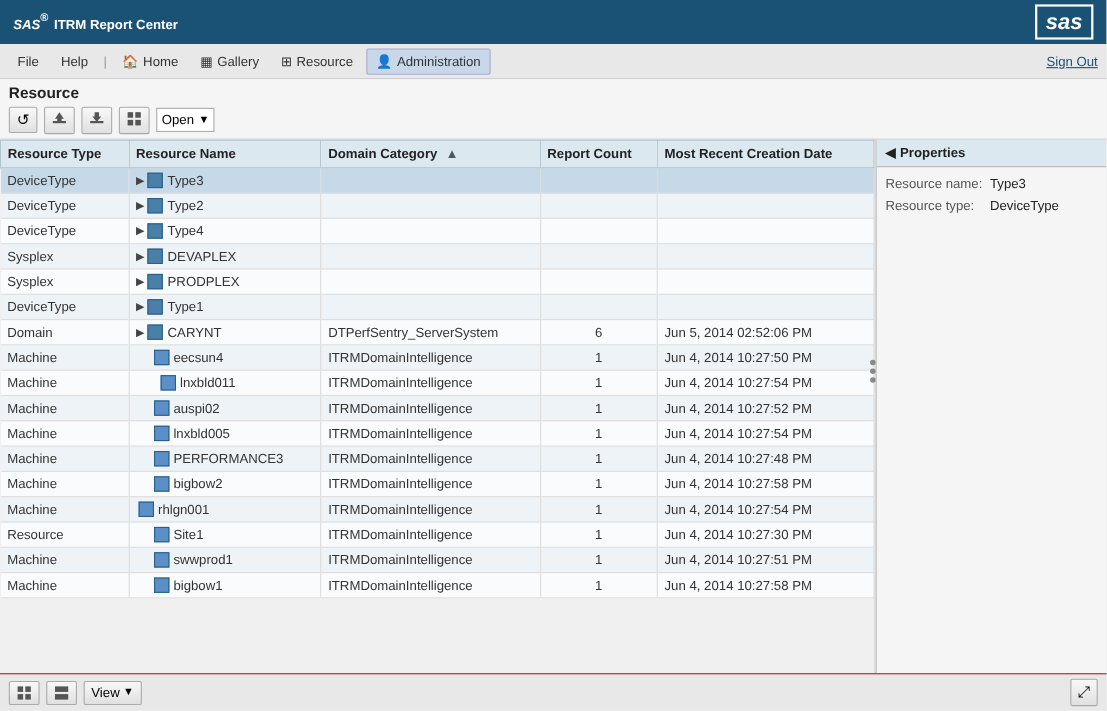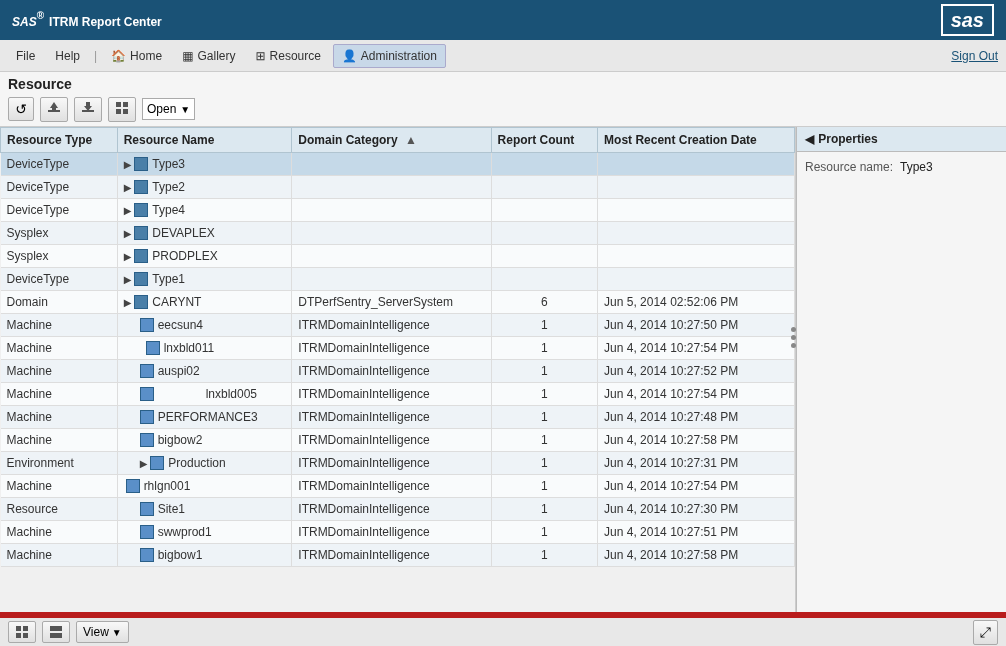--- a/index.html
+++ b/index.html
@@ -132,21 +132,21 @@
       gap: 4px;
     }
     .properties-body { padding: 8px; }
     .prop-row { display: flex; margin-bottom: 6px; align-items: flex-start; }
     .prop-label { color: #555; width: 95px; flex-shrink: 0; }
     .prop-value { color: #222; font-weight: normal; }
 
     
     .bottom-bar {
       background: #e8e8e8;
-      border-top: 6px solid #b91c1c;
+      border-top: 1px solid #b91c1c;
       height: 34px;
       display: flex;
       align-items: center;
       justify-content: space-between;
       padding: 0 8px;
       position: absolute;
       bottom: 0;
       left: 0;
       right: 0;
       margin-top: 23px;
@@ -386,21 +386,21 @@
                   <span>auspi02</span>
                 </span>
               </td>
               <td>ITRMDomainIntelligence</td>
               <td style="text-align: center;">1</td>
               <td>Jun 4, 2014 10:27:52 PM</td>
             </tr>
             <tr>
               <td>Machine</td>
               <td style="padding-left: 22px;">
-                <span style="display: flex; align-items: center; gap: 48px;">
+                <span style="display: flex; align-items: center;">
                   <span style="display: inline-block; width: 14px; height: 14px; background: rgb(90, 143, 200); border: 1px solid rgb(42, 95, 136); margin-right: 4px; vertical-align: middle; position: relative; flex-shrink: 0;"></span>
                   <span>lnxbld005</span>
                 </span>
               </td>
               <td>ITRMDomainIntelligence</td>
               <td style="text-align: center;">1</td>
               <td>Jun 4, 2014 10:27:54 PM</td>
             </tr>
             <tr>
               <td>Machine</td>
@@ -418,33 +418,20 @@
               <td>Machine</td>
               <td style="padding-left: 22px;">
                 <span style="display: flex; align-items: center;">
                   <span style="display: inline-block; width: 14px; height: 14px; background: rgb(90, 143, 200); border: 1px solid rgb(42, 95, 136); margin-right: 4px; vertical-align: middle; position: relative; flex-shrink: 0;"></span>
                   <span>bigbow2</span>
                 </span>
               </td>
               <td>ITRMDomainIntelligence</td>
               <td style="text-align: center;">1</td>
               <td>Jun 4, 2014 10:27:58 PM</td>
-            </tr>
-            <tr>
-              <td>Environment</td>
-              <td style="padding-left: 22px;">
-                <span style="display: flex; align-items: center;">
-                  <span style="margin-right: 3px; font-size: 10px; color: rgb(68, 68, 68);">▶</span>
-                  <span style="display: inline-block; width: 14px; height: 14px; background: rgb(90, 143, 200); border: 1px solid rgb(42, 95, 136); margin-right: 4px; vertical-align: middle; position: relative; flex-shrink: 0;"></span>
-                  <span>Production</span>
-                </span>
-              </td>
-              <td>ITRMDomainIntelligence</td>
-              <td style="text-align: center;">1</td>
-              <td>Jun 4, 2014 10:27:31 PM</td>
             </tr>
             <tr>
               <td>Machine</td>
               <td style="padding-left: 8px;">
                 <span style="display: flex; align-items: center;">
                   <span style="display: inline-block; width: 14px; height: 14px; background: rgb(90, 143, 200); border: 1px solid rgb(42, 95, 136); margin-right: 4px; vertical-align: middle; position: relative; flex-shrink: 0;"></span>
                   <span>rhlgn001</span>
                 </span>
               </td>
               <td>ITRMDomainIntelligence</td>
@@ -494,20 +481,24 @@
 
   <div class="properties-panel">
     <div class="properties-header">
       <span>◀</span>
       <span>Properties</span>
     </div>
     <div class="properties-body">
       <div class="prop-row">
         <span class="prop-label">Resource name:</span>
         <span class="prop-value">Type3</span>
+      </div>
+      <div class="prop-row">
+        <span class="prop-label">Resource type:</span>
+        <span class="prop-value">DeviceType</span>
       </div>
     </div>
 
     <div style="position:absolute; right:210px; top:200px; display:flex; flex-direction:column; gap:3px;">
       <div style="width:5px;height:5px;background:#888;border-radius:50%;"></div>
       <div style="width:5px;height:5px;background:#888;border-radius:50%;"></div>
       <div style="width:5px;height:5px;background:#888;border-radius:50%;"></div>
     </div>
   </div>
 </div>

